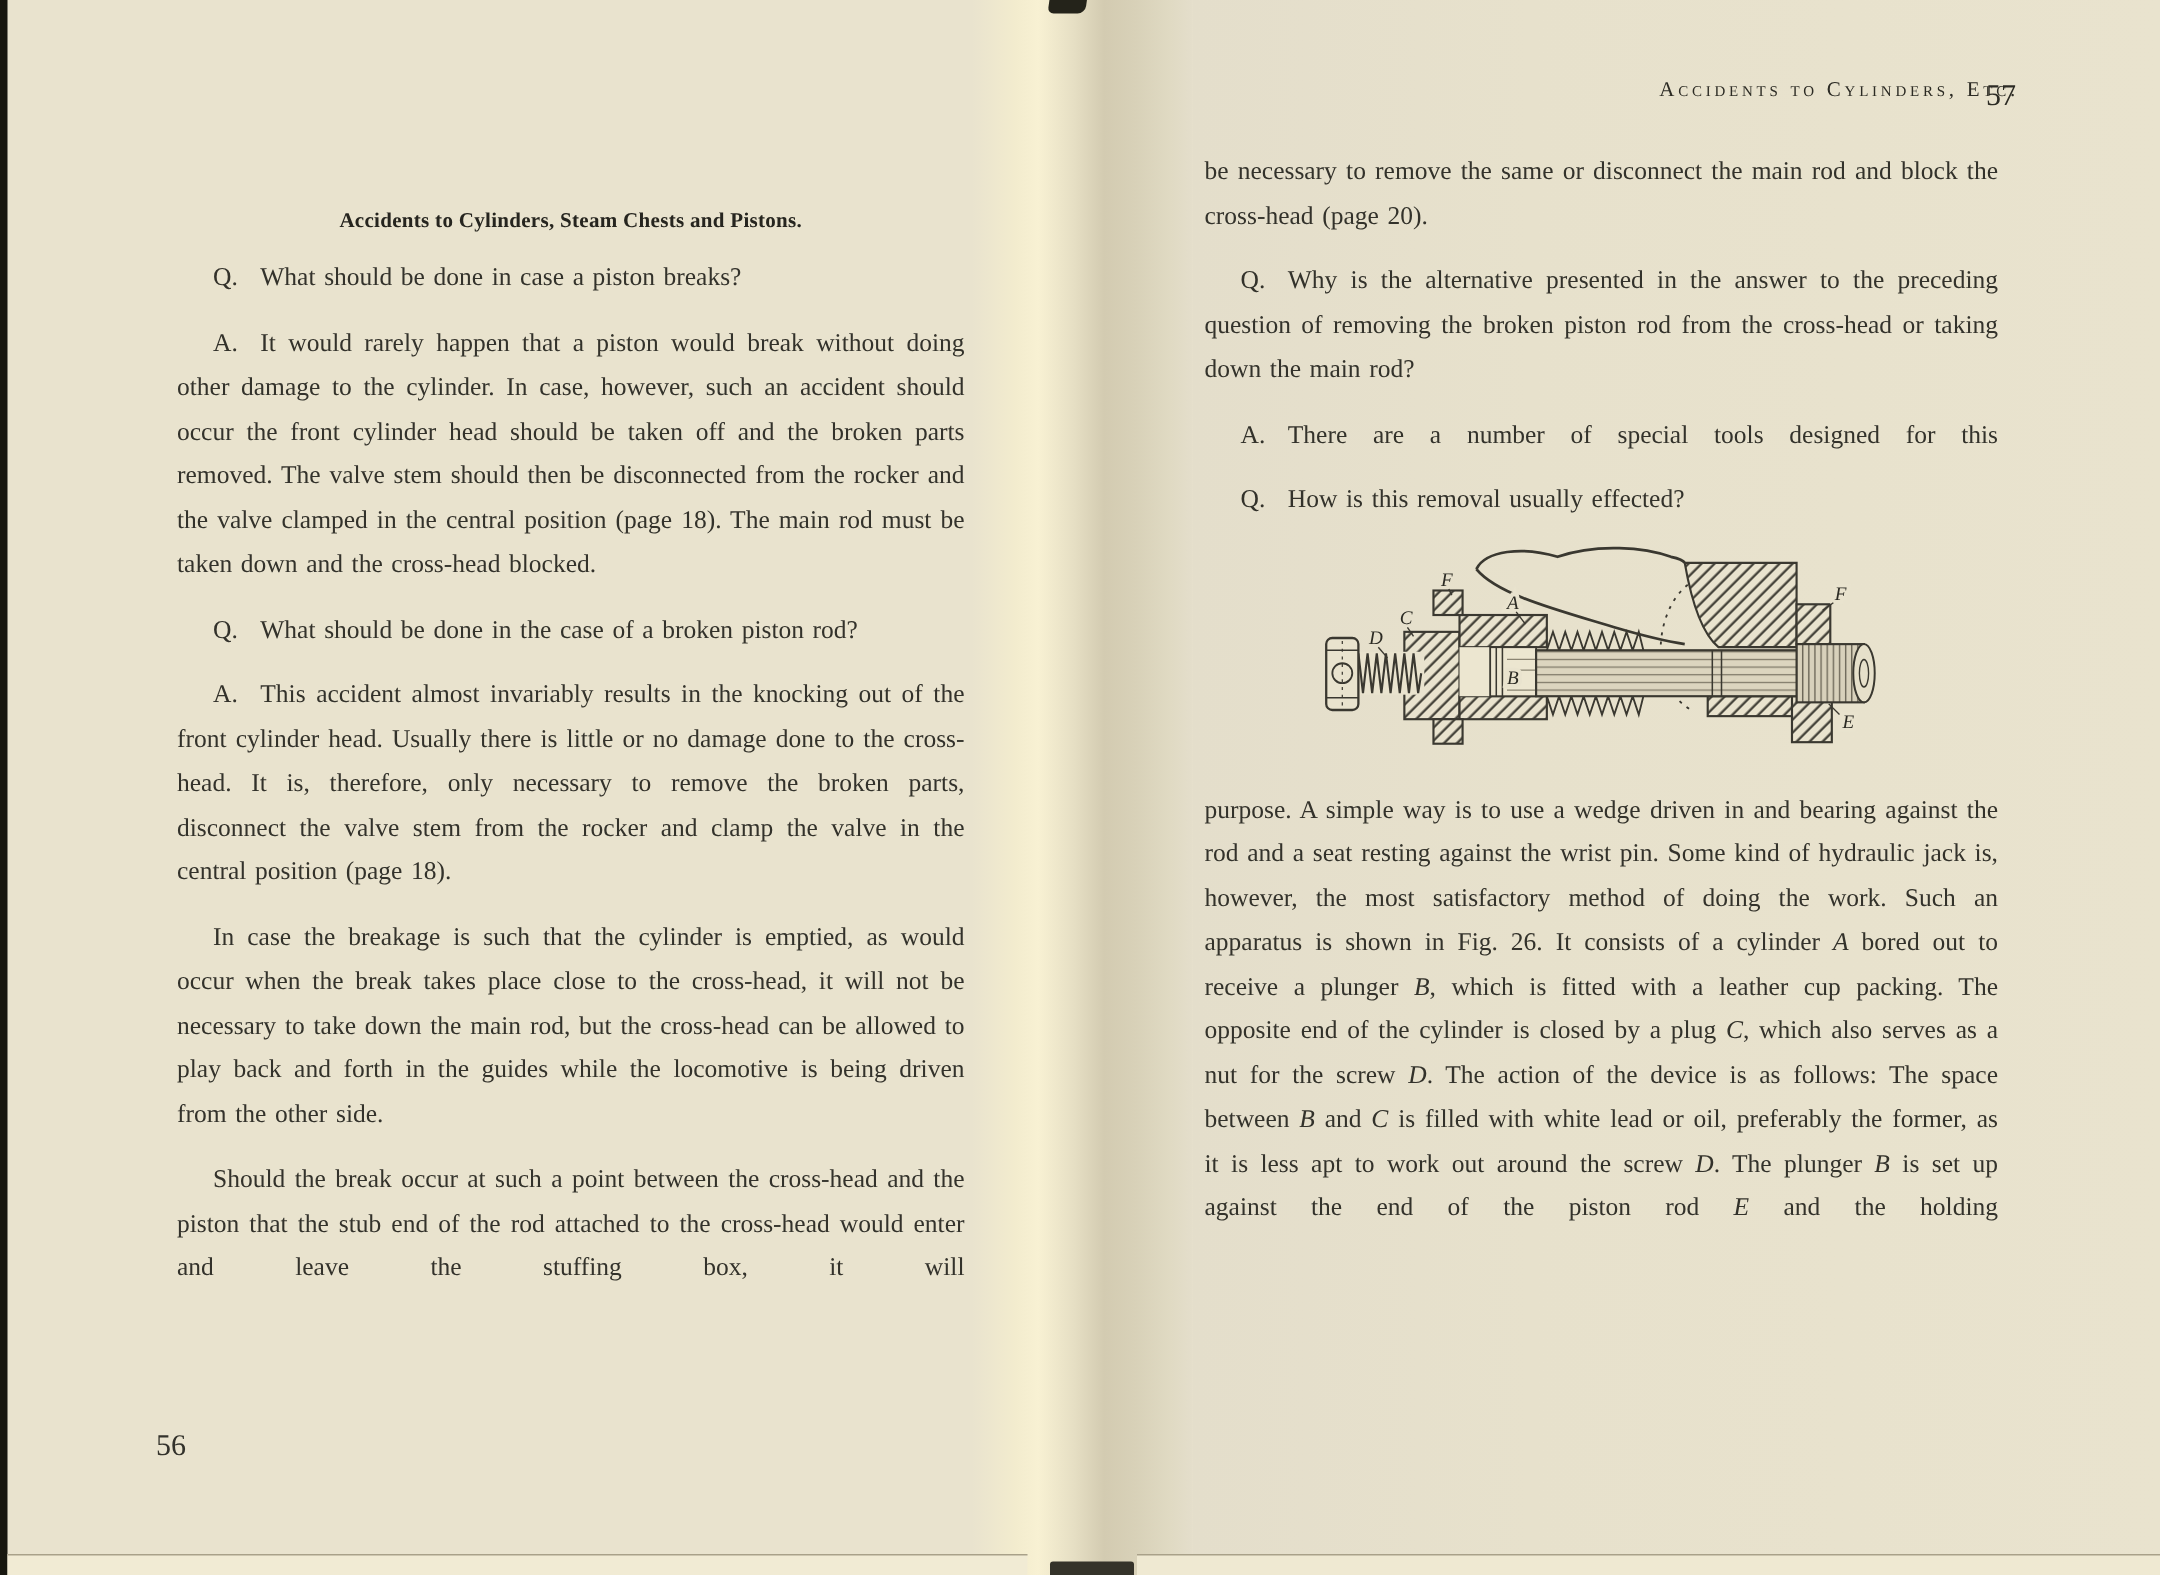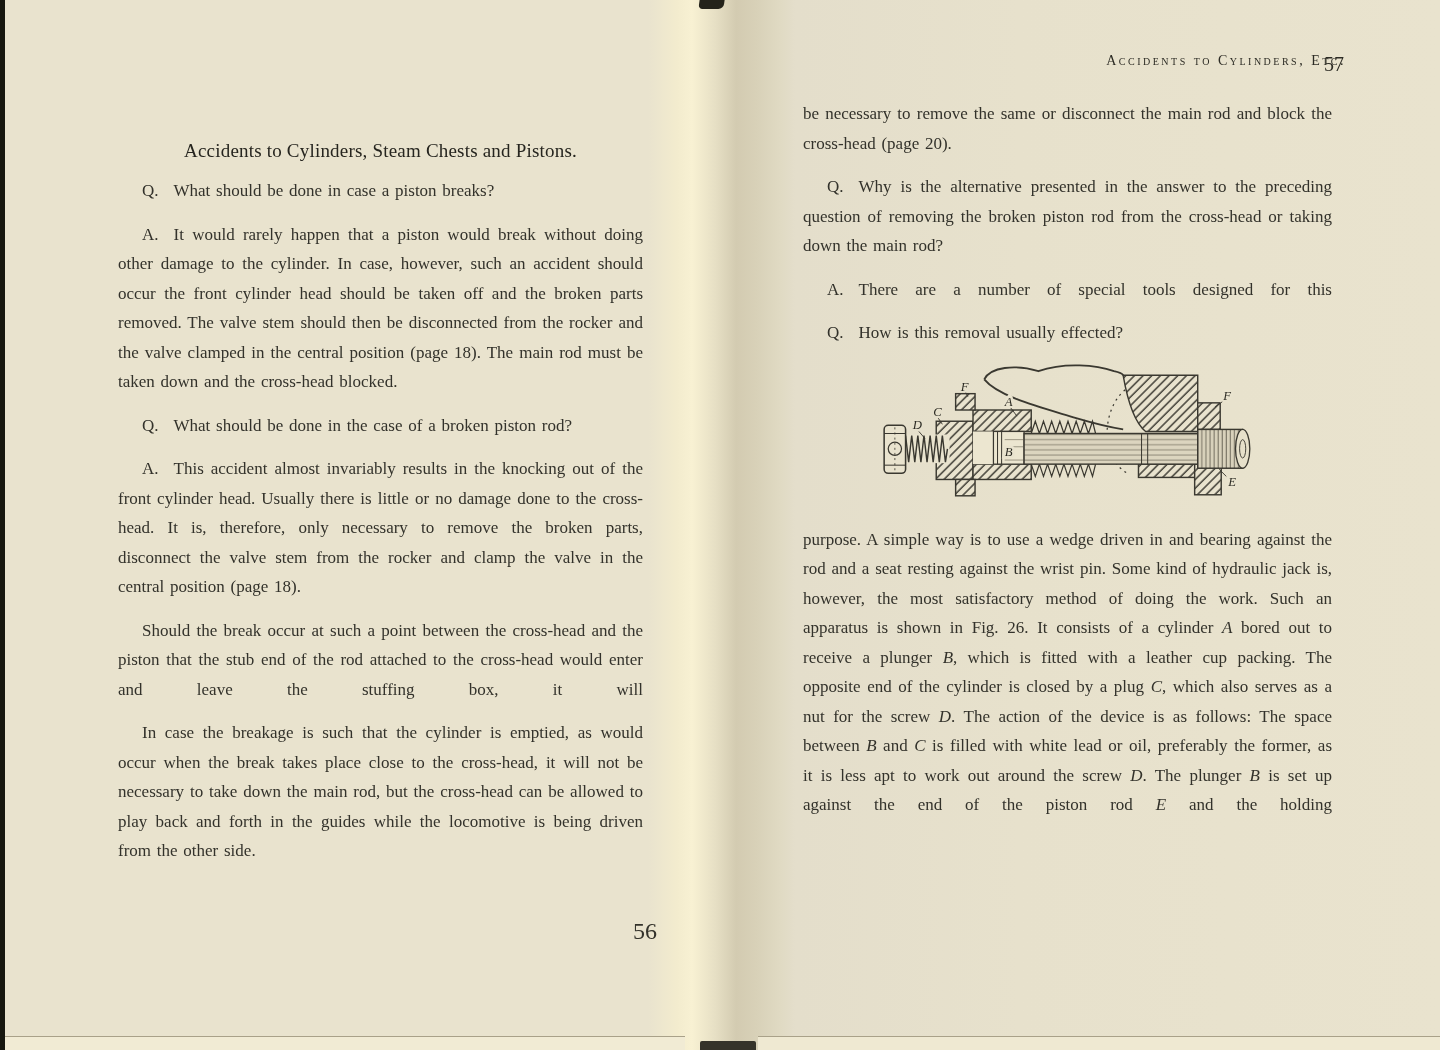--- a/index.html
+++ b/index.html
@@ -23,32 +23,32 @@
                         background:#f1ebd4; border-top:1px solid #a9a189; }
   .bottom-strip-right { position:absolute; left:758px; right:0; bottom:0; height:13px;
                         background:#efe9d2; border-top:1px solid #a9a189; }
   .bottom-nub { position:absolute; left:700px; width:56px; height:9px; bottom:0;
                 background:#35332a; border-radius:2px 2px 0 0; }
 
   
   .page-left { position:absolute; left:104px; top:140px; width:553px; }
   .chapter-heading { text-align:center; font-size:25px; letter-spacing:2px;
                      color:#2a2922; margin:0 0 11px 0; }
-  .section-heading { text-align:center; font-size:19px; font-weight:normal;
+  .section-heading { text-align:center; font-size:14px; font-weight:bold;
                      color:#26251f; margin:0 0 14px 0; letter-spacing:0.2px; }
 
   .para { font-size:17px; line-height:29.5px; text-align:justify; margin:14px;
           text-indent:24px; word-spacing:1.5px; }
   .para.q { }
   .qa-label { padding-right:15px; }
   .para.cont { text-indent:0; }
   .force-justify { text-align-last:justify; }
 
-  .pagenum-left { position:absolute; left:104px; top:918px; width:553px;
-                  text-align:right; font-size:24px; color:#33322b; }
+  .pagenum-left { position:absolute; left:104px; top:953px; width:553px;
+                  text-align:left; font-size:20px; color:#33322b; }
 
   
   .page-right { position:absolute; left:789px; top:53px; width:557px; }
   .running-header { position:relative; height:28px; margin-bottom:18px; }
   .running-header .rh-title { display:block; text-align:right;
       font-variant:small-caps; font-size:14px; letter-spacing:2.5px; color:#2c2b24; }
   .running-header .rh-page { position:absolute; right:2px; top:0;
       font-size:20px; color:#2c2b24;margin-left:10px; }
 
   .figure-block { margin:14px 0 20px 0; }
@@ -77,23 +77,23 @@
     <h2 class="section-heading">Accidents to Cylinders, Steam Chests and Pistons.</h2>
 
     <p class="para q"><span class="qa-label">Q.</span><span>What should be done in case a piston breaks?</span></p>
 
     <p class="para a"><span class="qa-label">A.</span><span>It would rarely happen that a piston would break without doing other damage to the cylinder. In case, however, such an accident should occur the front cylinder head should be taken off and the broken parts removed. The valve stem should then be disconnected from the rocker and the valve clamped in the central position (page 18). The main rod must be taken down and the cross-head blocked.</span></p>
 
     <p class="para q"><span class="qa-label">Q.</span><span>What should be done in the case of a broken piston rod?</span></p>
 
     <p class="para a"><span class="qa-label">A.</span><span>This accident almost invariably results in the knocking out of the front cylinder head. Usually there is little or no damage done to the cross-head. It is, therefore, only necessary to remove the broken parts, disconnect the valve stem from the rocker and clamp the valve in the central position (page 18).</span></p>
 
+    <p class="para">In case the breakage is such that the cylinder is emptied, as would occur when the break takes place close to the cross-head, it will not be necessary to take down the main rod, but the cross-head can be allowed to play back and forth in the guides while the locomotive is being driven from the other side.</p>
+
     <p class="para force-justify">Should the break occur at such a point between the cross-head and the piston that the stub end of the rod attached to the cross-head would enter and leave the stuffing box, it will</p>
-
-    <p class="para">In case the breakage is such that the cylinder is emptied, as would occur when the break takes place close to the cross-head, it will not be necessary to take down the main rod, but the cross-head can be allowed to play back and forth in the guides while the locomotive is being driven from the other side.</p>
   </div>
 
   <div class="pagenum-left">56</div>
 
   <div class="page-right">
 
     <div class="running-header">
       <span class="rh-title">Accidents to Cylinders, Etc.</span>
       <span class="rh-page">57</span>
     </div>

